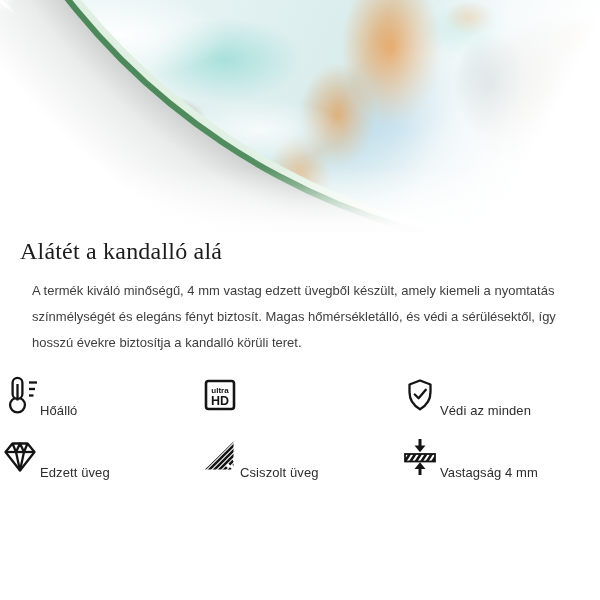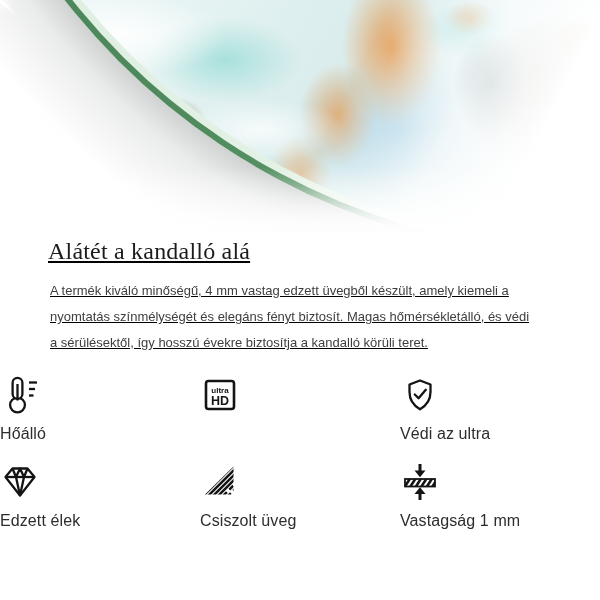--- a/index.html
+++ b/index.html
@@ -53,31 +53,31 @@
   .sparkle .core{width:10px;height:10px;border-radius:50%;transform:translate(-50%,-50%);
      background:radial-gradient(circle,#fff 0%,rgba(255,255,255,.7) 45%,rgba(255,255,255,0) 75%);
      box-shadow:0 0 10px 4px rgba(255,255,255,.85);}
   .hero-fade{
     background:
       linear-gradient(to bottom, rgba(255,255,255,0) 72%, rgba(255,255,255,.9) 97%),
       linear-gradient(117deg, rgba(255,255,255,0) 55%, rgba(255,255,255,.8) 72%, #fff 85%);
   }
 
   
-  .content{padding:0 48px;text-decoration:underline;}
+  .content{padding:0 20px;}
   .title{margin:4px 0 0 0;font-family:"Liberation Serif","DejaVu Serif",serif;
          font-weight:400;font-size:24px;line-height:31px;color:#1c1c1c;letter-spacing:.2px;}
   .title span{display:block;}
-  .desc{margin:11px 15px 0 2px;font-size:13px;line-height:26px;color:#3e3e3e;}
+  .desc{margin:11px 15px 0 12px;font-size:13px;line-height:26px;color:#3e3e3e;}
 
   
   .features{display:grid;grid-template-columns:repeat(3,1fr);row-gap:16px;margin-top:16px;}
-  .feature{display:flex;flex-direction:column;align-items:flex-start;}
+  .feature{display:flex;flex-direction:row;align-items:flex-end;}
   .icon-box{height:46px;display:flex;align-items:center;justify-content:center;}
-  .feature-label{font-size:16px;color:#2d2d2d;margin-top:7px;letter-spacing:.1px;text-align:center;}
+  .feature-label{font-size:13px;color:#2d2d2d;margin-top:7px;letter-spacing:.1px;text-align:center;}
   .ic{stroke:#141414;fill:none;stroke-width:2.3;}
   .ic text{stroke:none;fill:#141414;}
 </style>
 </head>
 <body>
 
 <div class="page">
 
   <div class="hero">
     <div class="disc-shadow"></div>
@@ -125,33 +125,33 @@
       </div>
     </div>
 
     <div class="feature">
       <div class="icon-box">
         <svg class="ic" width="40" height="40" viewBox="0 0 40 40" stroke-linejoin="round" stroke-linecap="round">
           <path d="M9.5 9.5 L20 5.5 L30.5 9.5 V17 C30.5 25 26 30.8 20 34.3 C14 30.8 9.5 25 9.5 17 Z"></path>
           <path d="M14.8 19.5 L18.6 23.3 L25.8 14.8"></path>
         </svg>
       </div>
-      <div class="feature-label">Védi az ultra</div>
+      <div class="feature-label">Védi az minden</div>
     </div>
 
     <div class="feature">
       <div class="icon-box">
         <svg class="ic" width="40" height="40" viewBox="0 0 40 40" stroke-width="2.1" stroke-linejoin="round">
           <path d="M12.5 6.5 L27.5 6.5 L34.5 15 L20 33.5 L5.5 15 Z"></path>
           <path d="M5.5 15 H34.5"></path>
           <path d="M12.5 6.5 L16 15 L20 6.5 L24 15 L27.5 6.5"></path>
           <path d="M16 15 L20 33.5 M24 15 L20 33.5"></path>
         </svg>
       </div>
-      <div class="feature-label">Edzett élek</div>
+      <div class="feature-label">Edzett üveg</div>
     </div>
 
     <div class="feature">
       <div class="icon-box">
         <svg width="40" height="40" viewBox="0 0 40 40">
           <defs>
               <clipPath id="triClip">
                 <polygon points="5,32.5 33.5,4.5 33.5,32.5"></polygon>
               </clipPath>
             </defs>
@@ -184,17 +184,17 @@
             <line x1="20.5" y1="26" x2="27.5" y2="15"></line>
             <line x1="26" y1="26" x2="33" y2="15"></line>
             <line x1="31.5" y1="26" x2="38.5" y2="15"></line>
           </g>
           <line x1="20" y1="2" x2="20" y2="9" stroke="#141414" stroke-width="3"></line>
           <polygon points="14.5,8.5 25.5,8.5 20,15.3" fill="#141414"></polygon>
           <line x1="20" y1="38" x2="20" y2="31.5" stroke="#141414" stroke-width="3"></line>
           <polygon points="14.5,32 25.5,32 20,25.2" fill="#141414"></polygon>
         </svg>
       </div>
-      <div class="feature-label">Vastagság 1 mm</div>
+      <div class="feature-label">Vastagság 4 mm</div>
     </div>
 
   </div>
 </div>
 
 </body></html>

